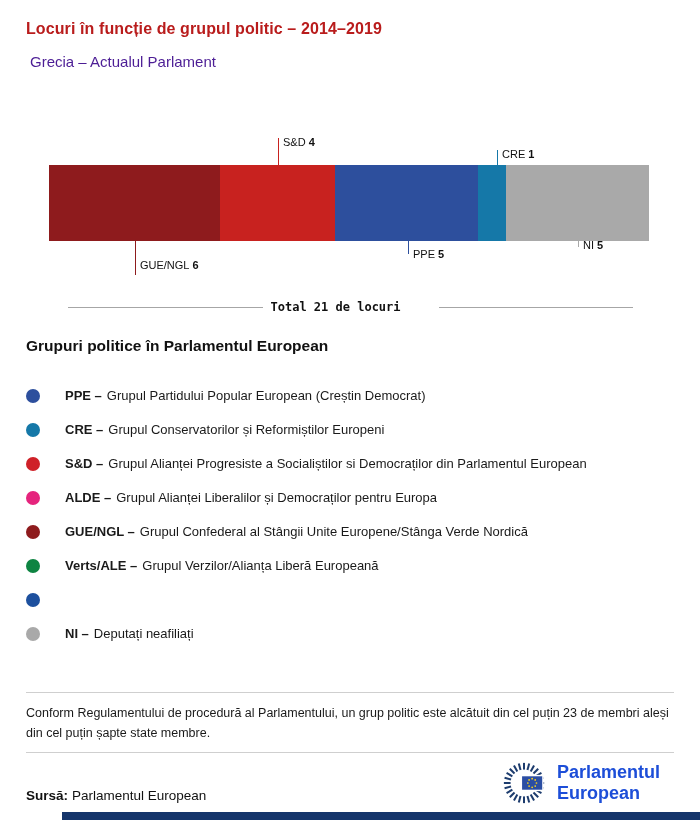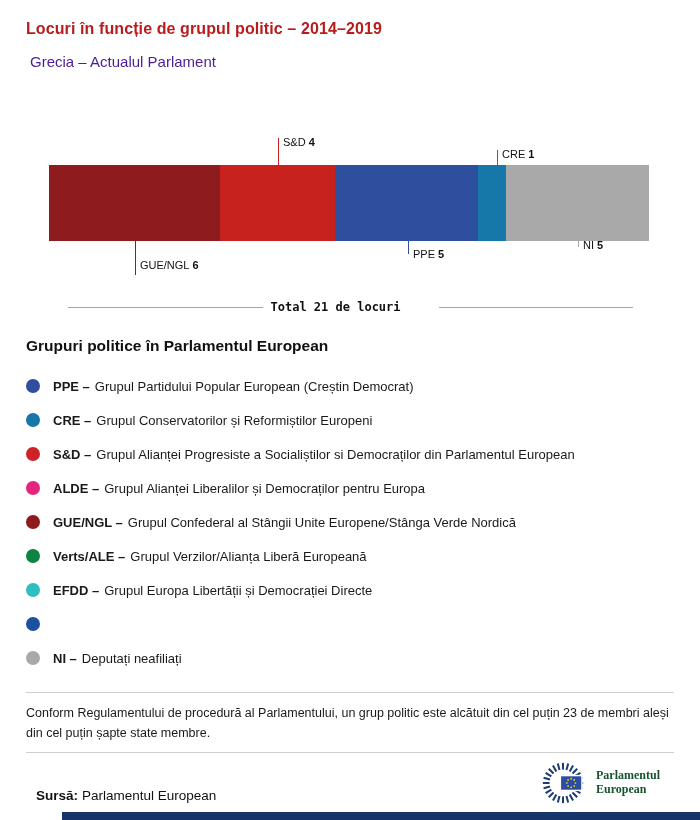--- a/index.html
+++ b/index.html
@@ -35,36 +35,36 @@
   .total-rule{flex:1;height:1px;background:#a6a6a6;}
   .total-text{
     width:160px;text-align:left;font-family:"DejaVu Sans Mono",monospace;
     font-weight:bold;font-size:12px;line-height:1.25;color:#111;padding:0 8px;
   }
 
   
   .legend{position:absolute;left:26px;right:26px;top:337px;}
   .legend-heading{font-size:15.5px;font-weight:bold;color:#111;}
   .legend-list{margin-top:14px;}
-  .legend-item{display:flex;align-items:center;height:34px;}
+  .legend-item{display:flex;align-items:flex-end;height:34px;gap:12px;}
   .dot{width:14px;height:14px;border-radius:50%;flex:0 0 14px;margin-right:13px;}
   .legend-text{font-size:13px;color:#1a1a1a;}
   .legend-text .abbr{font-weight:bold;margin-right:5px;}
 
   
   .divider{position:absolute;left:26px;right:26px;height:1px;background:#cfcfcf;}
   .divider.d1{top:692px;}
   .divider.d2{top:752px;}
   .footnote{position:absolute;left:26px;right:26px;top:703px;font-size:12.5px;line-height:1.6;color:#1a1a1a;}
-  .source{position:absolute;left:36px;top:788px;font-size:13.5px;color:#111;}
+  .source{position:absolute;left:26px;top:788px;font-size:13.5px;color:#111;}
   .source .src-label{font-weight:bold;margin-right:4px;}
 
   .logo{position:absolute;right:40px;top:760px;display:flex;align-items:center;}
   .logo-icon{width:46px;height:46px;margin-right:10px;}
-  .logo-text{font-size:12px;font-weight:bold;color:#14532d;line-height:1.15;font-family:Liberation Serif, serif;}
+  .logo-text{font-size:18px;font-weight:bold;color:#1d4ed8;line-height:1.15;}
 
   .accent-bar{position:absolute;left:62px;right:0;bottom:0;height:8px;}
 </style>
 </head>
 <body>
 
 <div class="header">
   <div class="title">Locuri în funcție de grupul politic – 2014–2019</div>
   <div class="subtitle">Grecia – Actualul Parlament</div>
 </div>
@@ -137,24 +137,20 @@
     <div class="legend-item">
       <span class="dot" style="background: rgb(142, 27, 29);"></span>
       <span class="legend-text"><span class="abbr">GUE/NGL –</span><span>Grupul Confederal al Stângii Unite Europene/Stânga Verde Nordică</span></span>
     </div>
 
     <div class="legend-item">
       <span class="dot" style="background: rgb(14, 132, 66);"></span>
       <span class="legend-text"><span class="abbr">Verts/ALE –</span><span>Grupul Verzilor/Alianța Liberă Europeană</span></span>
     </div>
 
-    <div class="legend-item">
-      <span class="dot" style="background: rgb(48, 189, 189);"></span>
-      <span class="legend-text"><span class="abbr">EFDD –</span><span>Grupul Europa Libertății și Democrației Directe</span></span>
-    </div>
 
     <div class="legend-item">
       <span class="dot" style="background: rgb(29, 80, 158);"></span>
     </div>
 
     <div class="legend-item">
       <span class="dot" style="background: rgb(169, 169, 169);"></span>
       <span class="legend-text"><span class="abbr">NI –</span><span>Deputați neafiliați</span></span>
     </div>
 

